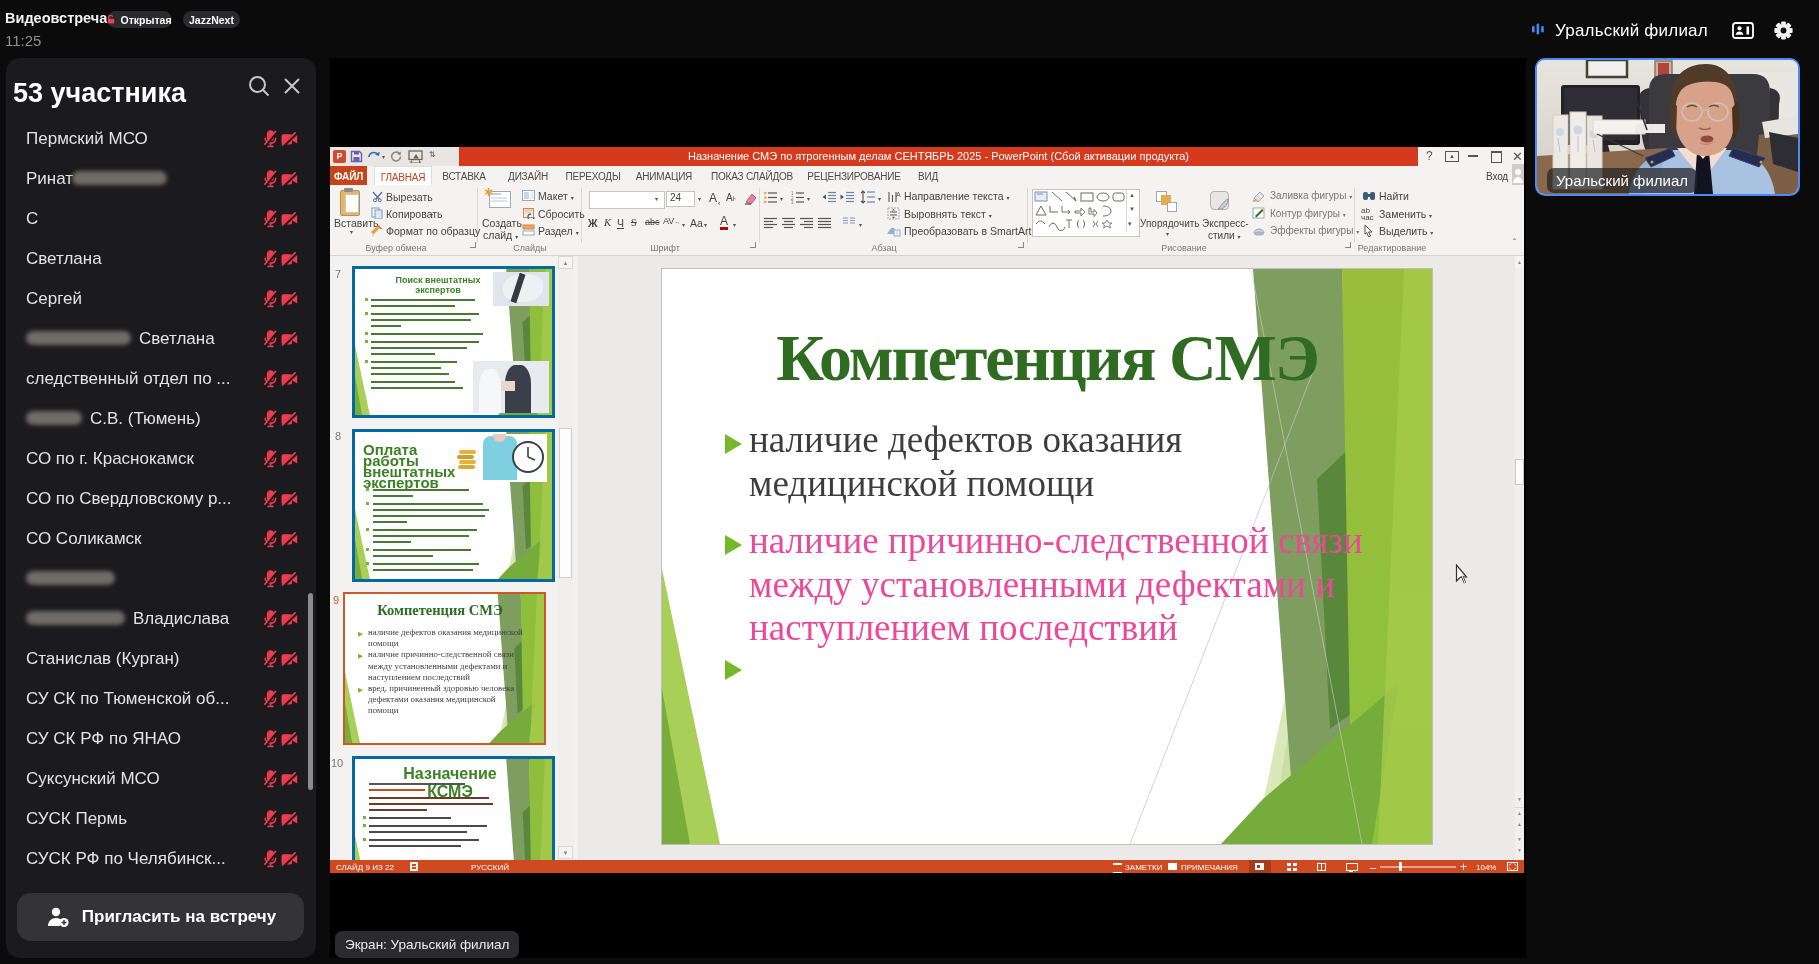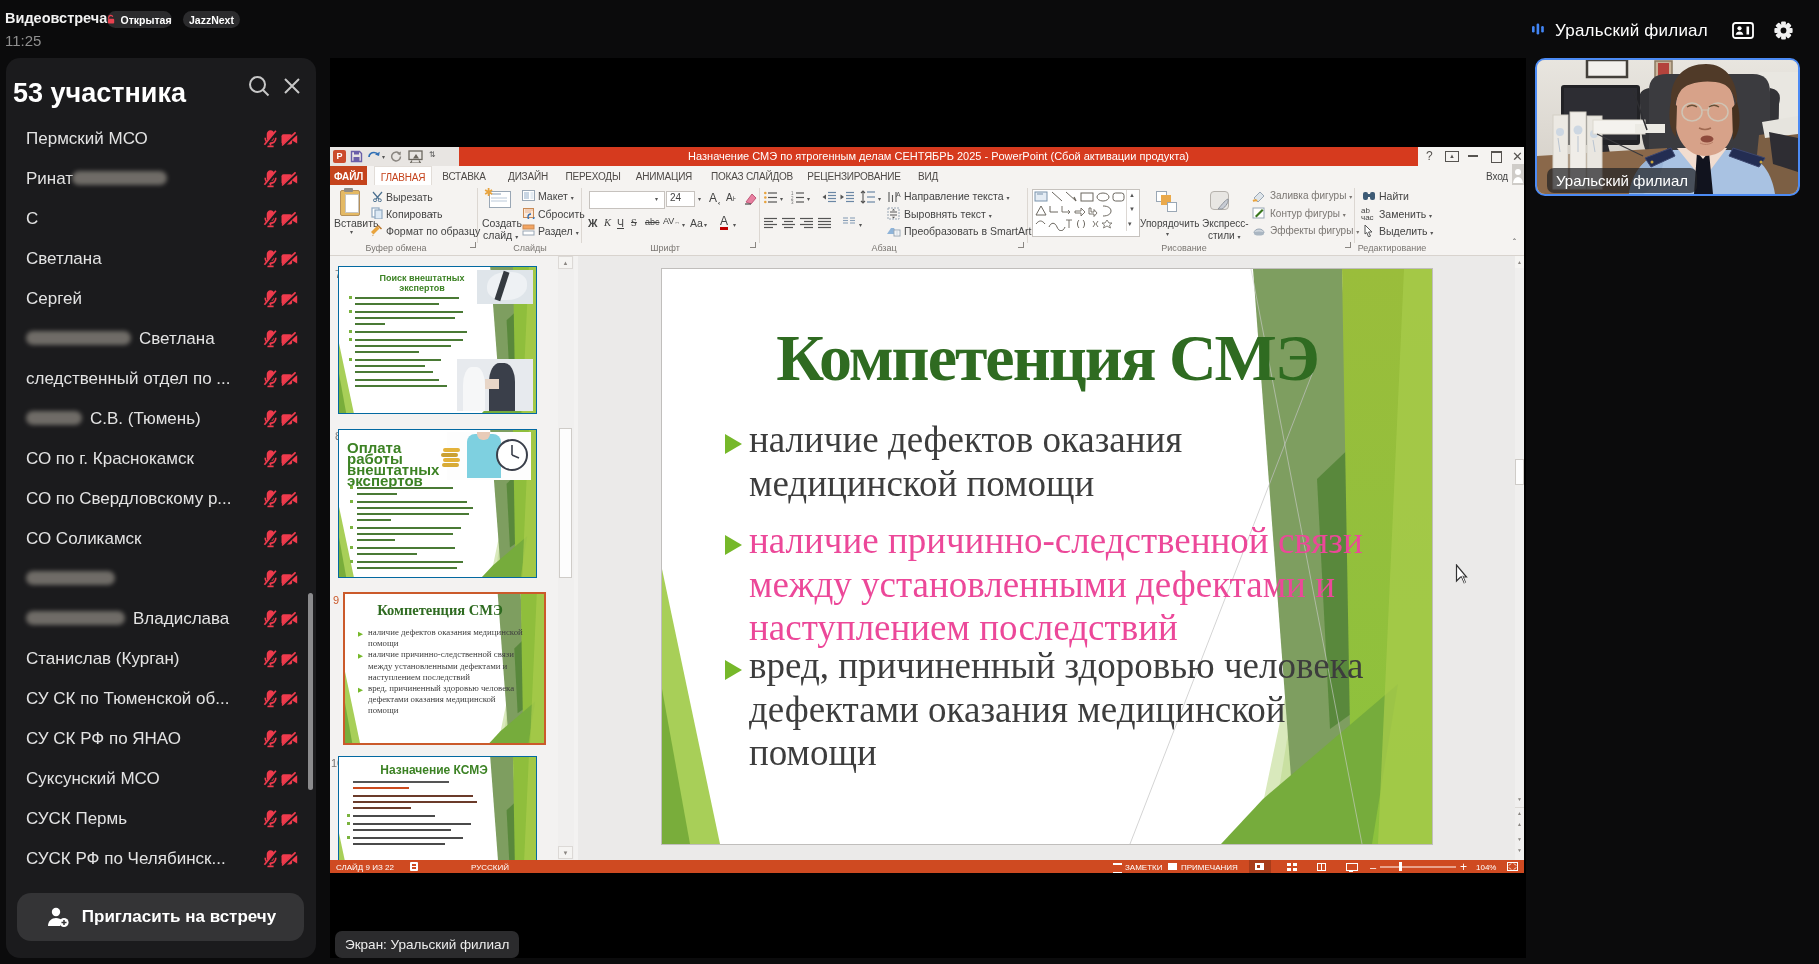--- a/index.html
+++ b/index.html
@@ -32,21 +32,21 @@
   .rtab{position:absolute;top:0;height:20px;font-size:10px;color:#4e4a47;line-height:21px;text-align:center;white-space:nowrap;letter-spacing:-0.2px;}
   #ribbon{left:0;top:38px;width:1194px;height:70px;background:#f5f3f1;border-bottom:1px solid #d8d3ce;box-sizing:content-box;}
   .gsep{position:absolute;top:3px;width:1px;height:55px;background:#dcd7d2;}
   .glabel{position:absolute;top:58px;font-size:9px;color:#7a7672;width:120px;text-align:center;}
   .rtxt{position:absolute;font-size:10.5px;color:#444;white-space:nowrap;}
   
   #statusbar{left:0;top:713px;width:1194px;height:13px;background:#cf4a21;color:#fff;font-size:9px;}
   .stxt{position:absolute;top:2.5px;color:#fff;font-size:8px;white-space:nowrap;}
   
   #thumbs{left:0;top:109px;width:248px;height:604px;overflow:hidden;background:#f3f2f1;}
-  .thumb{position:absolute;left:8px;width:197px;background:#fff;border:1px solid #0369a1;}
+  .thumb{position:absolute;left:22px;width:197px;background:#fff;border:3px solid #0369a1;}
   .tnum{position:absolute;left:3px;font-size:11px;color:#7a7673;}
   
   #canvas{left:248px;top:109px;width:946px;height:604px;overflow:hidden;background:#ebeae9;}
   #slide{position:absolute;left:83px;top:12px;width:770px;height:575px;background:#fff;border:1px solid #c0bebc;}
   .screenlabel{left:335px;top:931px;height:27px;background:#2b2b2d;border-radius:7px;color:#ededed;
       font-size:13.5px;display:flex;align-items:center;padding:0 10px;}
   
   #vname{left:1555px;top:21px;font-size:17px;color:#fff;font-weight:normal;letter-spacing:0.2px;}
   #video{left:1535px;top:58px;width:265px;height:138px;box-sizing:border-box;border-radius:10px;border:2px solid #4c8bf5;
       overflow:hidden;background:#c9c4bc;}
@@ -869,21 +869,21 @@
       <polygon points="601,534 700,60 724,575 560,575" fill="#d9e9bc"></polygon>
               <polygon points="648,330 700,60 660,575 608,575" fill="#c2dc96" opacity="0.7"></polygon>
               <polygon points="591,0 680,0 704,575 634,575" fill="#7e9e60"></polygon>
               <polygon points="655,210 697,170 710,430 668,460" fill="#568739" opacity="0.92"></polygon>
               <polygon points="680,0 770,0 770,575 690,575" fill="#8fbe3c"></polygon>
               <polygon points="559,575 710,575 736,415 601,530" fill="#76ac3c"></polygon>
               <polygon points="742,0 770,0 770,575 716,575" fill="#a6cb4a" opacity="0.8"></polygon>
               <polygon points="0,300 0,575 58,575" fill="#a8cf58"></polygon>
               <polygon points="0,420 0,575 28,575" fill="#79ad3b"></polygon>
     </svg>
-  <div class="abs" style="left:30px;top:6px;width:130px;font-size:12px;font-weight:bold;color:#3c8224;text-align:center;">Назначение КСМЭ</div>
+  <div class="abs" style="left:30px;top:6px;width:130px;font-size:16px;font-weight:bold;color:#3c8224;text-align:center;">Назначение КСМЭ</div>
   <span class="abs" style="left:14px;top:24px;width:96px;height:2.2px;background:#555555;"></span>
             <span class="abs" style="left:14px;top:30px;width:56px;height:2.2px;background:#cb4a1d;"></span>
             <span class="abs" style="left:14px;top:38px;width:120px;height:2.2px;background:#6b3b2a;"></span>
             <span class="abs" style="left:14px;top:44px;width:124px;height:2.2px;background:#6b3b2a;"></span>
             <span class="abs" style="left:14px;top:50px;width:58px;height:2.2px;background:#6b3b2a;"></span>
             <span class="abs" style="left:14px;top:58px;width:82px;height:2.2px;background:#4a4a4a;"></span>
             <span class="abs" style="left:14px;top:66px;width:118px;height:2.2px;background:#4a4a4a;"></span>
             <span class="abs" style="left:14px;top:72px;width:98px;height:2.2px;background:#4a4a4a;"></span>
             <span class="abs" style="left:14px;top:80px;width:110px;height:2.2px;background:#4a4a4a;"></span>
             <span class="abs" style="left:14px;top:86px;width:92px;height:2.2px;background:#4a4a4a;"></span>
@@ -914,21 +914,20 @@
             <polygon points="559,575 710,575 736,415 601,530" fill="#76ac3c"></polygon>
             <polygon points="742,0 770,0 770,575 716,575" fill="#a6cb4a" opacity="0.8"></polygon>
             <polygon points="0,300 0,575 58,575" fill="#a8cf58"></polygon>
             <polygon points="0,420 0,575 28,575" fill="#79ad3b"></polygon>
             <line x1="468" y1="575" x2="652" y2="100" stroke="#c2c2c2" stroke-width="1" opacity="0.7"></line>
             <line x1="589" y1="0" x2="700" y2="575" stroke="#cfcfcf" stroke-width="1" opacity="0.6"></line>
           </svg>
           <div class="abs" style="left:0;top:51px;width:770px;text-align:center;font-family:'Liberation Serif',serif;font-size:66px;font-weight:bold;color:#2f6b21;letter-spacing:-2px;">Компетенция СМЭ</div>
           <div class="abs" style="left:87px;top:149px;width:680px;font-family:'Liberation Serif',serif;font-size:37px;line-height:43.5px;color:#3d3d3d;">наличие дефектов оказания<br>медицинской помощи</div>
           <div class="abs" style="left:87px;top:250px;width:680px;font-family:'Liberation Serif',serif;font-size:37px;line-height:43.5px;color:#ec4899;">наличие причинно-следственной связи<br>между установленными дефектами и<br>наступлением последствий</div>
-          <div class="abs" style="left:87px;top:375px;width:680px;font-family:'Liberation Serif',serif;font-size:37px;line-height:43.5px;color:#3d3d3d;">вред, причиненный здоровью человека<br>дефектами оказания медицинской<br>помощи</div>
           <svg class="abs" style="left:62px;top:165px" width="19" height="20" viewBox="0 0 19 20">
               <path d="M1 0 18 10 1 20z" fill="#76b82a"></path>
             </svg>
           <svg class="abs" style="left:62px;top:266px" width="19" height="20" viewBox="0 0 19 20">
               <path d="M1 0 18 10 1 20z" fill="#76b82a"></path>
             </svg>
           <svg class="abs" style="left:62px;top:391px" width="19" height="20" viewBox="0 0 19 20">
               <path d="M1 0 18 10 1 20z" fill="#76b82a"></path>
             </svg>
         </div>

